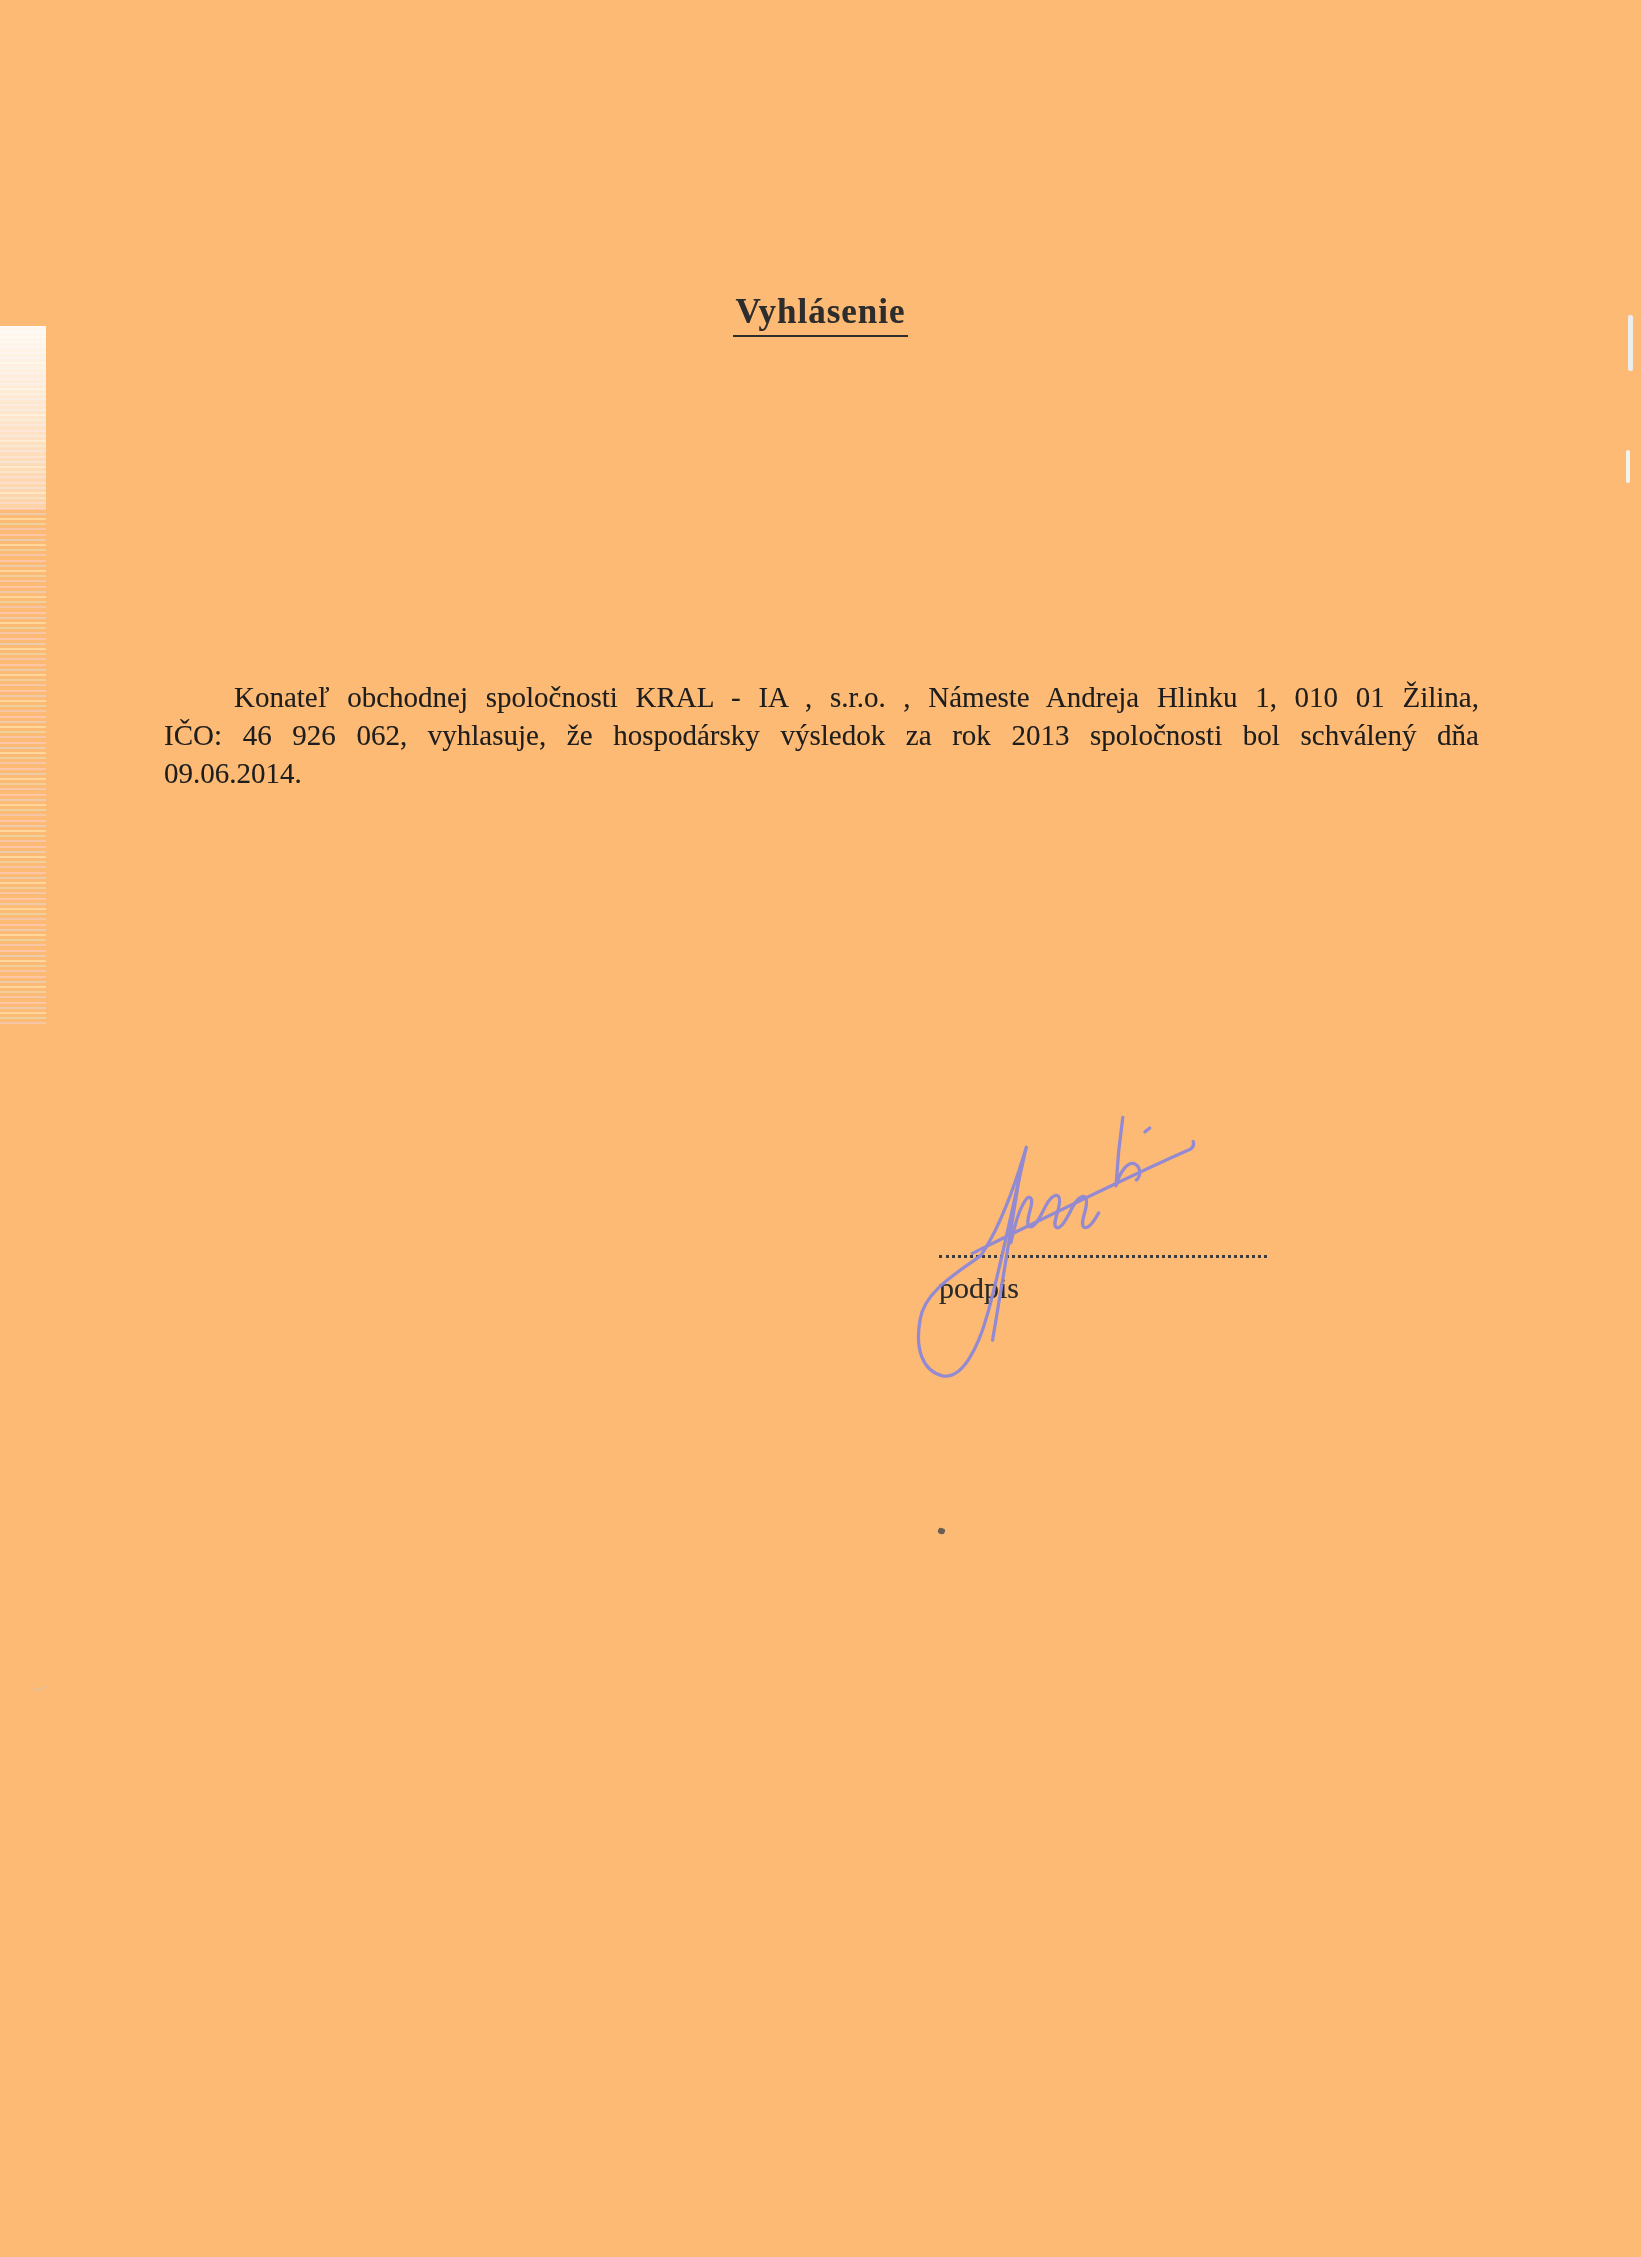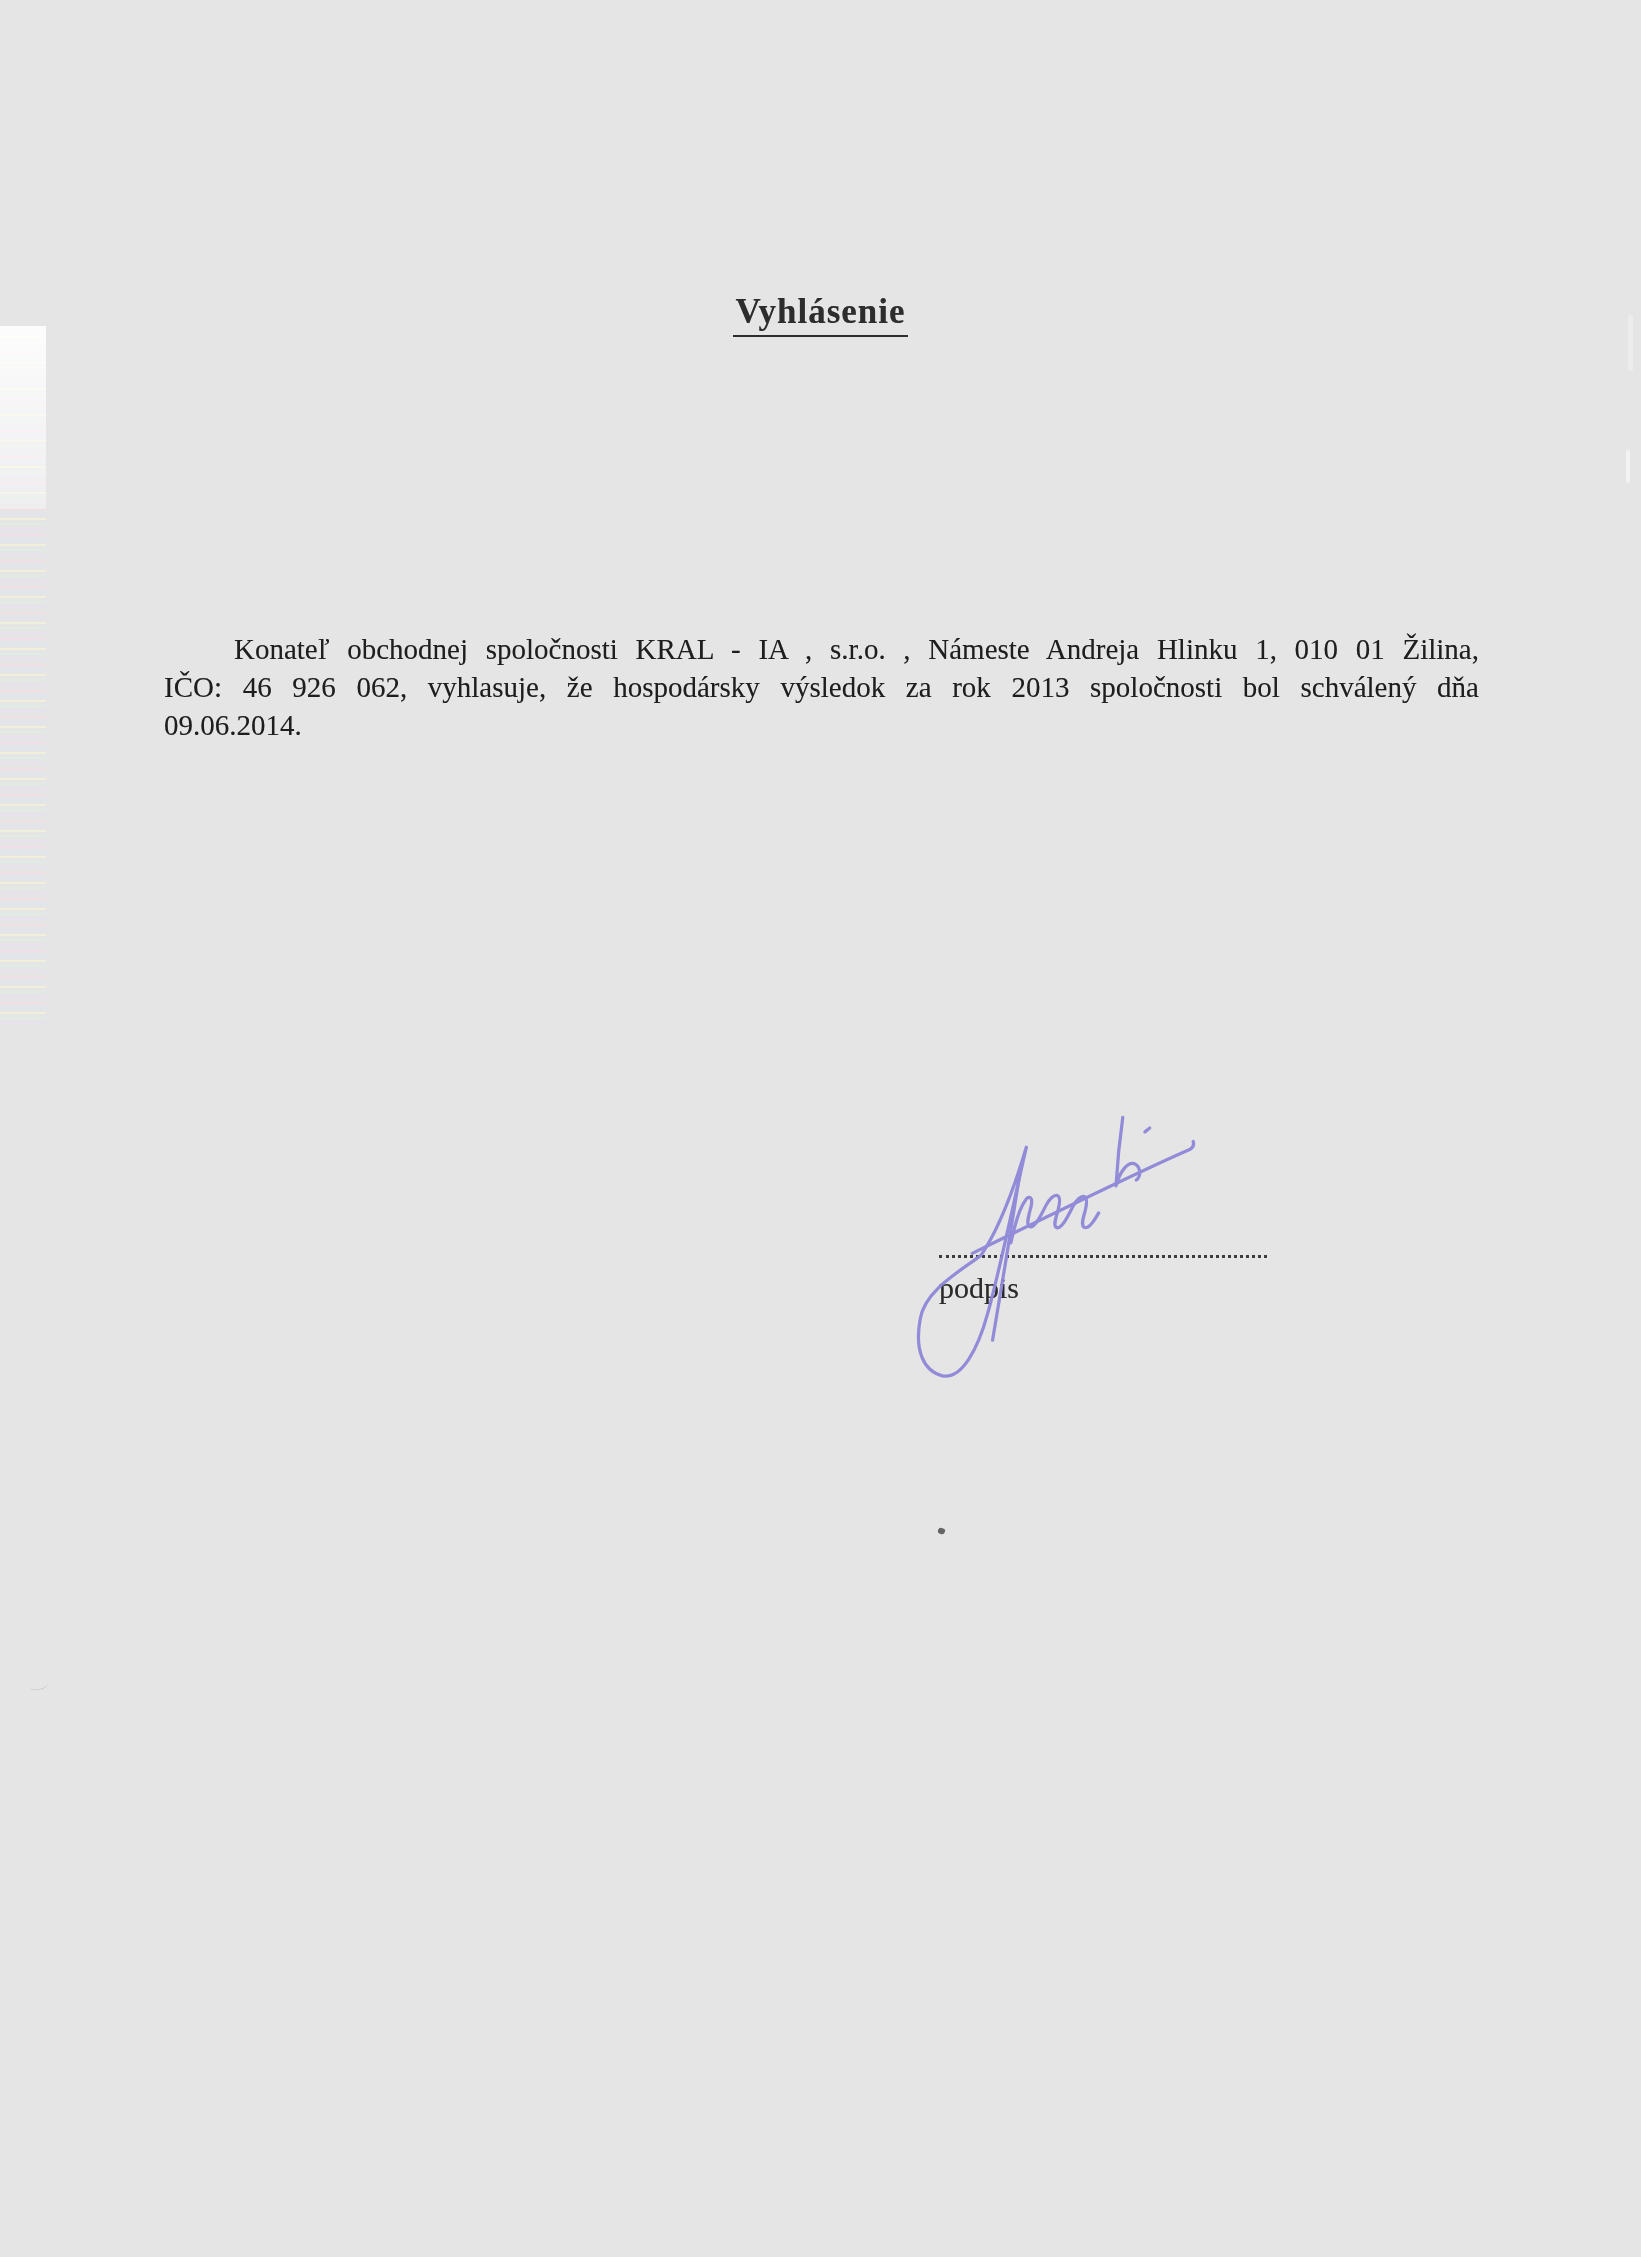--- a/index.html
+++ b/index.html
@@ -4,21 +4,21 @@
 <style>
   html, body {
     margin: 0;
     padding: 0;
     background: #ffffff;
   }
   .page {
     position: relative;
     width: 1641px;
     height: 2257px;
-    background: #e5e5e5;
+    background: #fdba74;
     overflow: hidden;
     font-family: "Liberation Serif", "DejaVu Serif", serif;
     color: #1f1f1f;
   }
 
   
   .scan-noise {
     position: absolute;
     left: 0;
     top: 326px;
@@ -81,20 +81,21 @@
   .para .line {
     white-space: nowrap;
   }
   .para .justified {
     white-space: normal;
     text-align: justify;
     text-align-last: justify;
   }
   .para .indent {
     padding-left: 70px;
+    margin-top: 48px;
   }
 
   
   .dotline {
     position: absolute;
     left: 939px;
     top: 1255px;
     width: 328px;
     height: 0;
     border-bottom: 3.9px dotted #3c3c3c;

